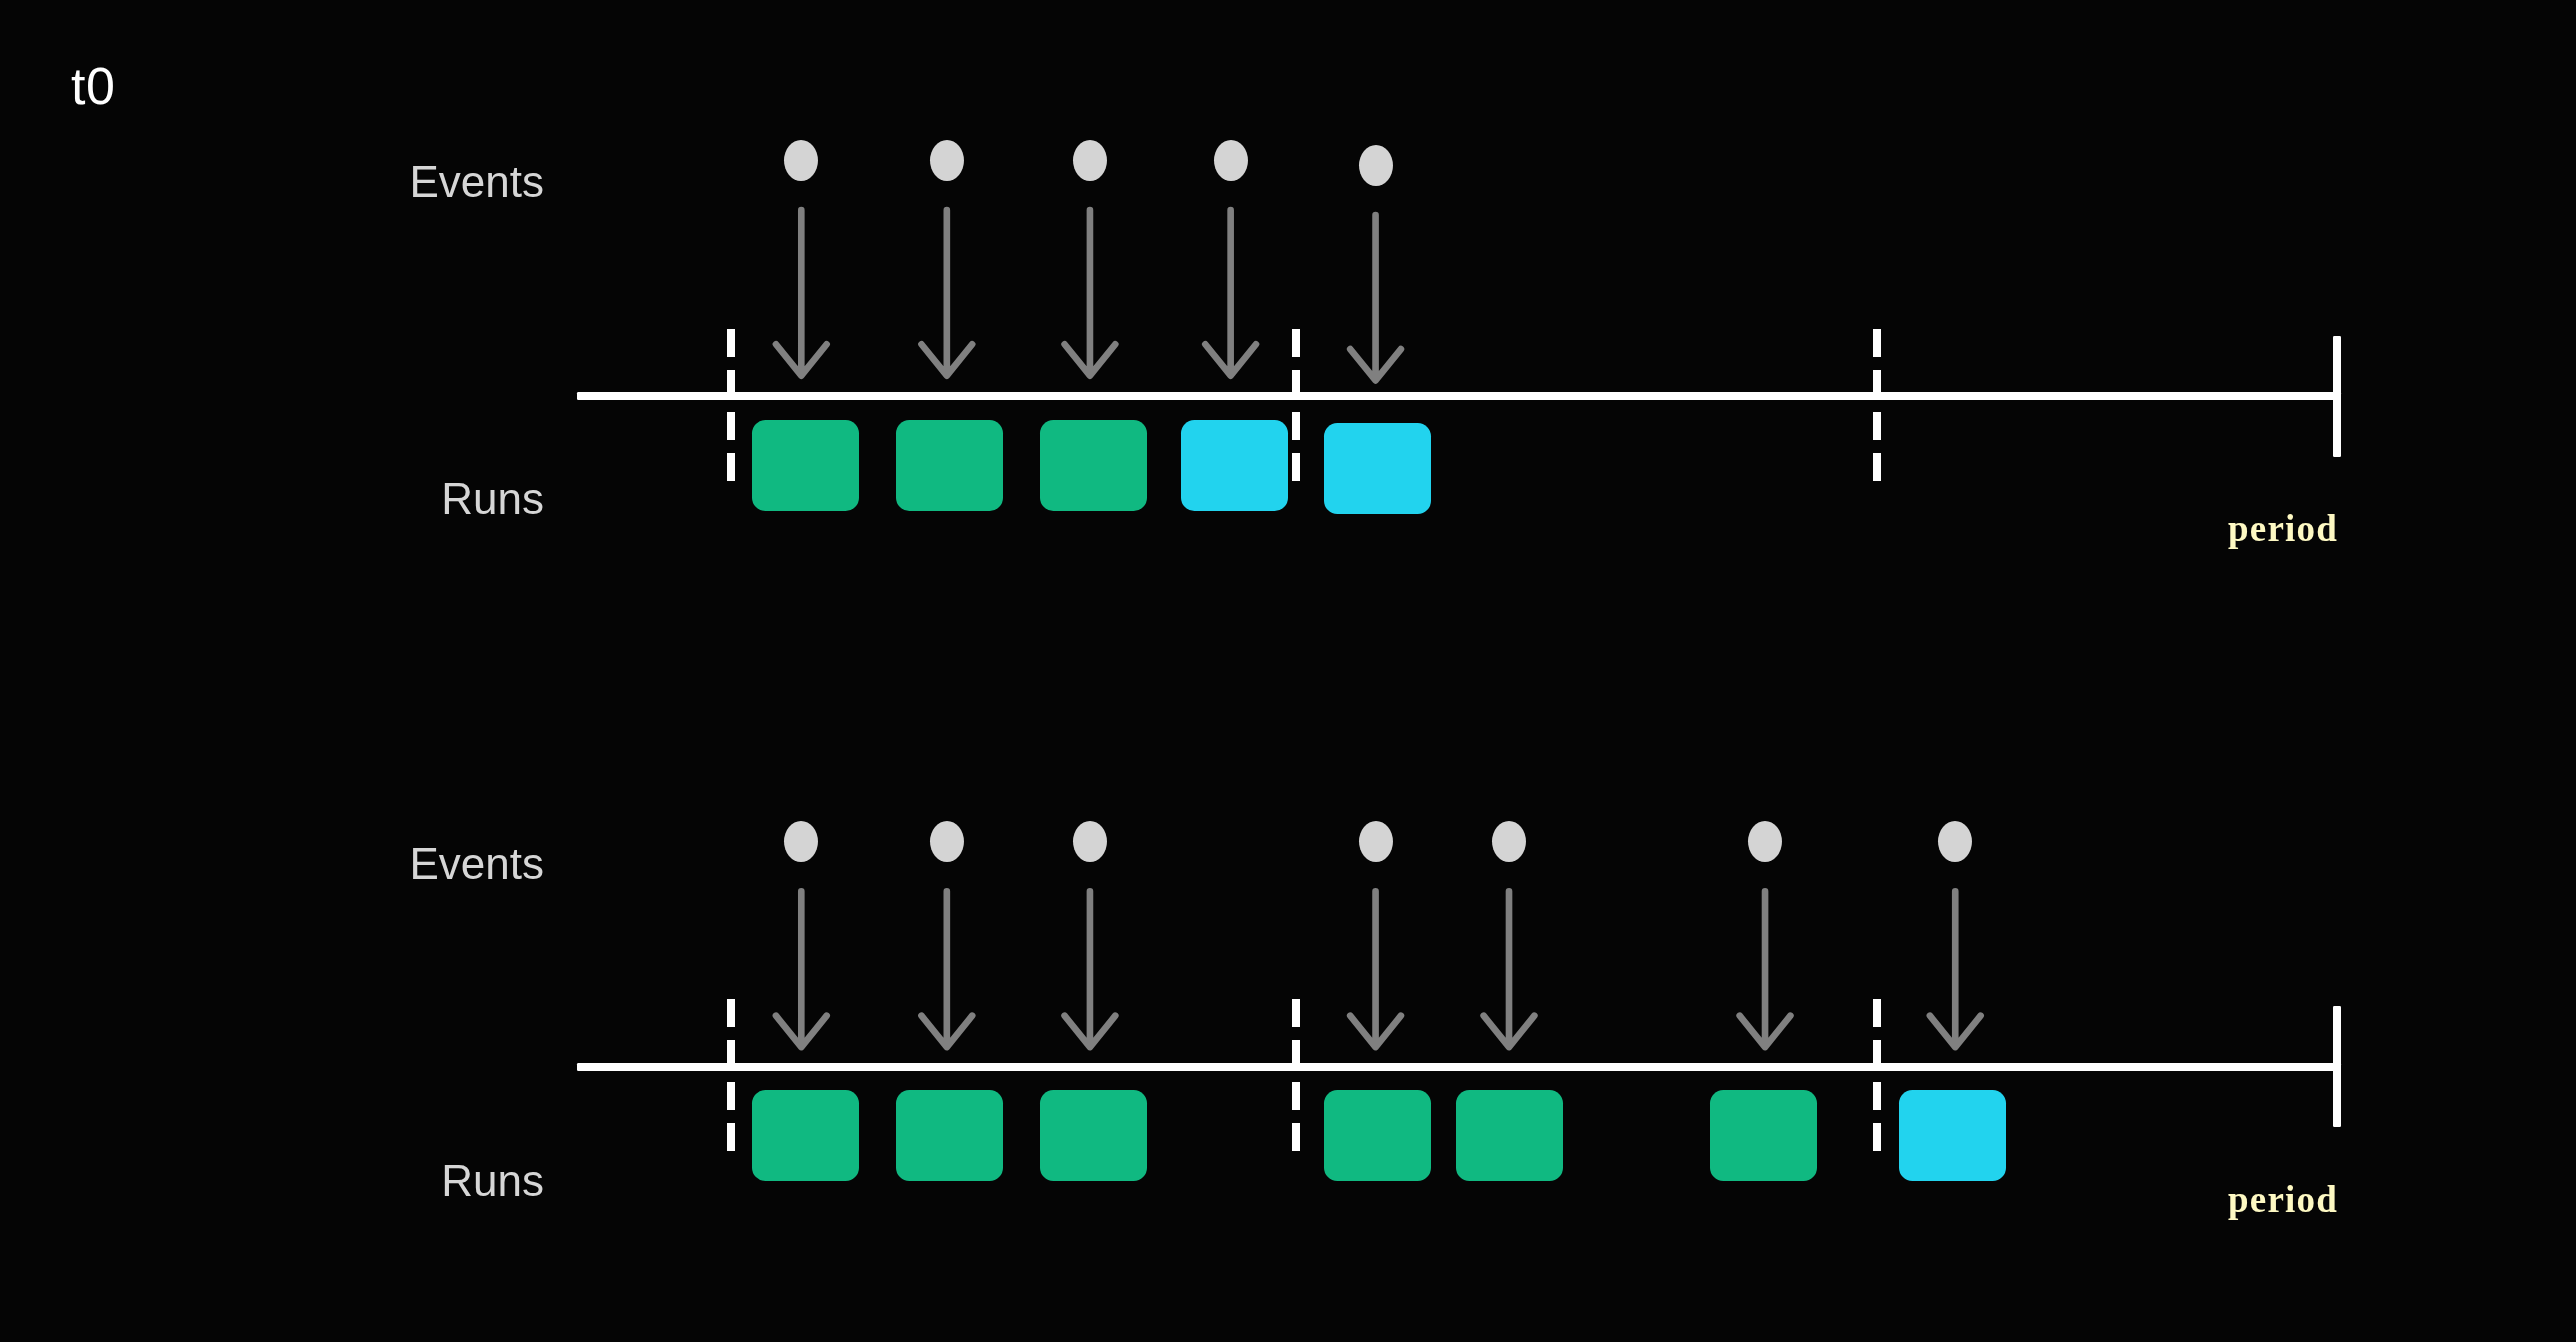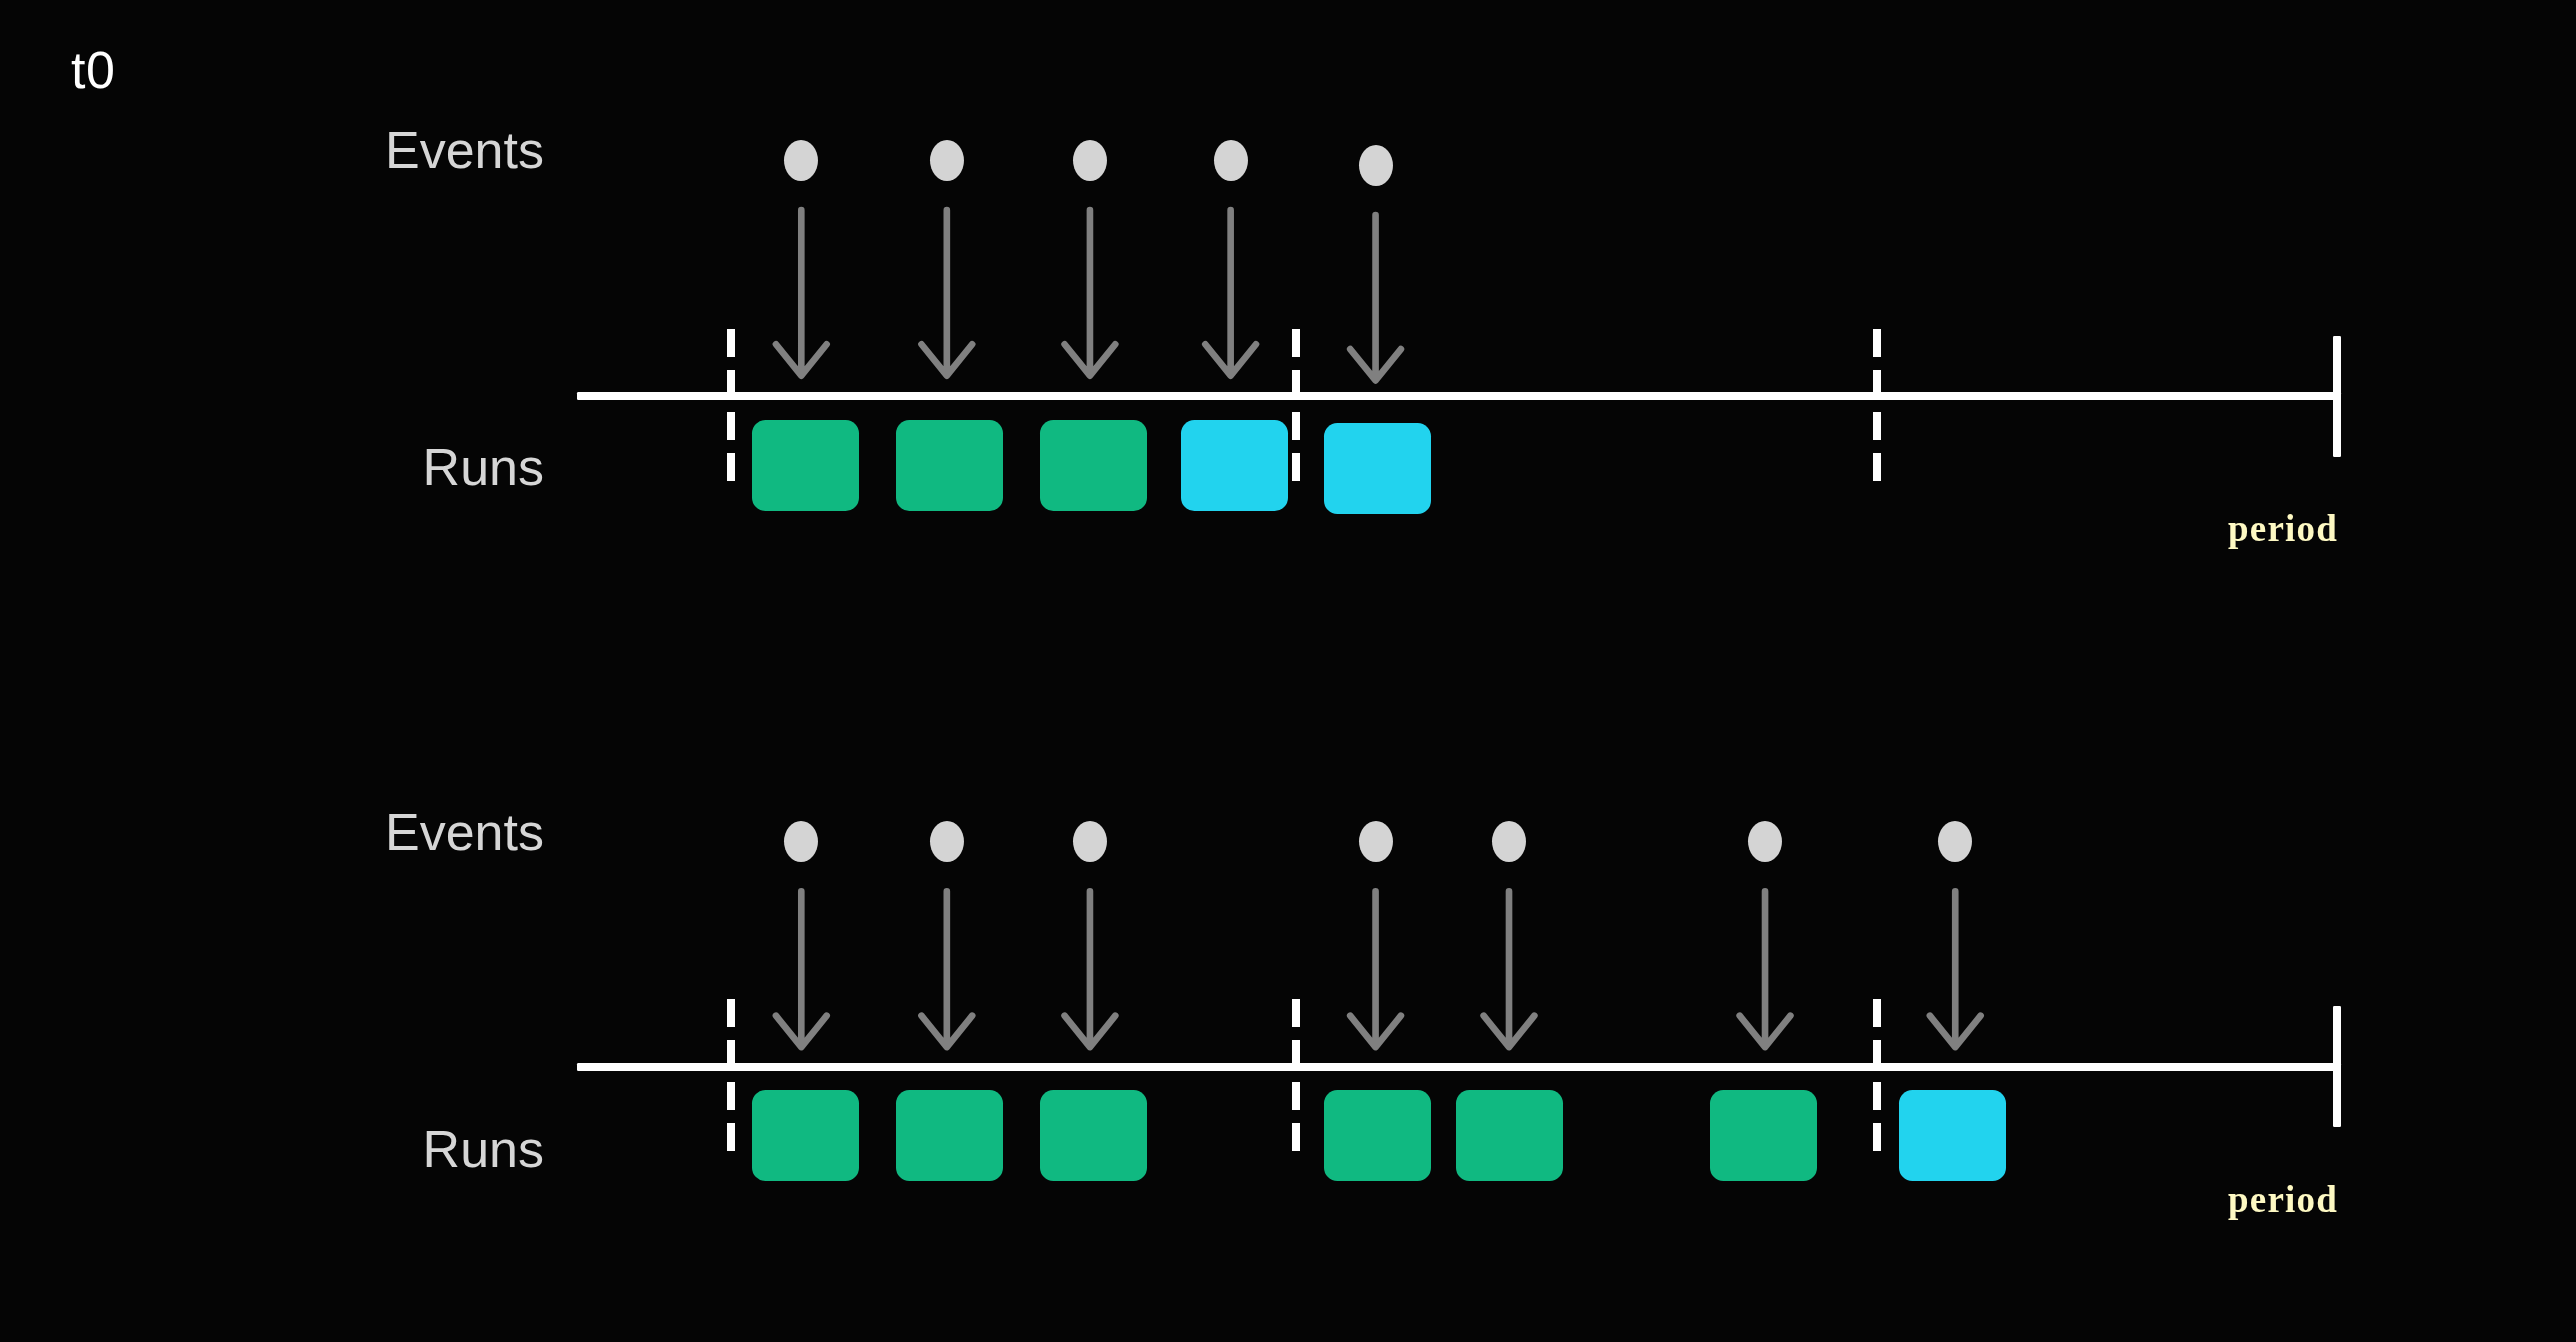--- a/index.html
+++ b/index.html
@@ -23,25 +23,26 @@
     font-size:52px;
     font-weight:400;
     letter-spacing:0.6px;
     white-space:nowrap;
     line-height:1;
   }
 
   
   .axis-label{
     color:#d6d6d6;
-    font-size:52px;
+    font-size:44px;
     font-weight:400;
     white-space:nowrap;
     line-height:1;
     text-align:right;
+    margin-top:36px;
   }
 
   
   .timeline{
     background:#ffffff;
     height:7.8px;
     border-radius:1.2px;
   }
   .timeline-end{
     background:#ffffff;
@@ -91,21 +92,21 @@
     display:block;
     background:#ffffff;
     width:7.8px;
   }
 </style>
 </head>
 <body>
 
 <div id="stage">
 
-  <div class="abs section-title" style="left:71px;top:44px;">t0</div>
+  <div class="abs section-title" style="left:71px;top:60px;">t0</div>
 
   <div class="abs axis-label" style="left:254px;top:124px;width:290px;">Events</div>
 
   <div class="abs axis-label" style="left:254px;top:441px;width:290px;">Runs</div>
 
   <div class="abs timeline" style="left:577px;top:392px;width:1764px;"></div>
   <div class="abs timeline-end" style="left:2333px;top:336px;height:121px;"></div>
 
   <div class="abs tick" style="left:727px;top:329px;">
     <span style="height:28px;margin-bottom:13.3px;"></span>

